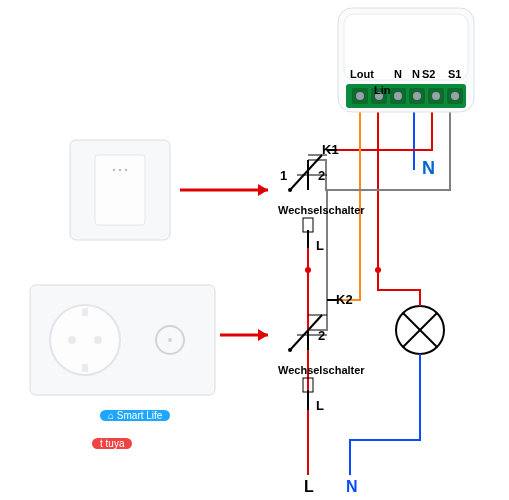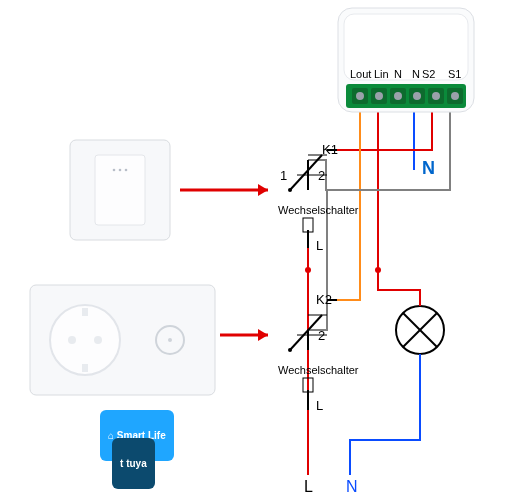--- a/index.html
+++ b/index.html
@@ -1,21 +1,21 @@
 <!DOCTYPE html>
 <html><head>
 <meta charset="utf-8">
 <style>
   html,body{margin:0;padding:0}
   body{width:509px;height:500px;background:#fff;position:relative;font-family:Arial,Helvetica,sans-serif}
   svg{position:absolute;top:0;left:0}
-  .lbl{position:absolute;font-size:13px;font-weight:normal;color:#000}
+  .lbl{position:absolute;font-size:13px;font-weight:bold;color:#000}
   .lbl.small{font-size:11px}
   .lbl.blue{color:#06c;font-size:18px;font-weight:bold}
-  .badge{position:absolute;border-radius:6px;color:#fff;font-size:10px;padding:20px 8px;font-weight:bold}
+  .badge{position:absolute;border-radius:6px;color:#fff;font-size:10px;padding:0 8px;font-weight:normal}
 </style>
 </head>
 <body>
 
 <svg width="509" height="500" viewBox="0 0 509 500">
 
   <g>
     <circle cx="420" cy="330" r="24" fill="#fff" stroke="#000" stroke-width="2"></circle>
     <line x1="403" y1="313" x2="437" y2="347" stroke="#000" stroke-width="2"></line>
     <line x1="437" y1="313" x2="403" y2="347" stroke="#000" stroke-width="2"></line>
@@ -126,42 +126,42 @@
     <circle cx="360" cy="96" r="4" fill="#9aa1aa"></circle>
       <circle cx="379" cy="96" r="4" fill="#9aa1aa"></circle>
     <circle cx="398" cy="96" r="4" fill="#9aa1aa"></circle>
       <circle cx="417" cy="96" r="4" fill="#9aa1aa"></circle>
     <circle cx="436" cy="96" r="4" fill="#9aa1aa"></circle>
       <circle cx="455" cy="96" r="4" fill="#9aa1aa"></circle>
   </g>
 </svg>
 
 <div class="lbl small" style="top:68px;left:350px">Lout</div>
-<div class="lbl small" style="top:68px;left:374px">Lin</div>
+<div class="lbl small" style="top:84px;left:374px">Lin</div>
 <div class="lbl small" style="top:68px;left:394px">N</div>
 <div class="lbl small" style="top:68px;left:412px">N</div>
 <div class="lbl small" style="top:68px;left:448px">S1</div>
 <div class="lbl small" style="top:68px;left:422px">S2</div>
 
 <div class="lbl" style="top:142px;left:322px">K1</div>
 <div class="lbl" style="top:168px;left:280px">1</div>
 <div class="lbl" style="top:168px;left:318px">2</div>
 <div class="lbl small" style="top:204px;left:278px">Wechselschalter</div>
 <div class="lbl" style="top:238px;left:316px">L</div>
 
-<div class="lbl" style="top:292px;left:316px">K2</div>
+<div class="lbl" style="top:292px;left:336px">K2</div>
 <div class="lbl" style="top:328px;left:318px">2</div>
 <div class="lbl small" style="top:364px;left:278px">Wechselschalter</div>
 <div class="lbl" style="top:398px;left:316px">L</div>
 
 <div class="lbl blue" style="top:158px;left:422px">N</div>
 
 <div class="lbl" style="top:478px;left:304px;font-size:16px">L</div>
 <div class="lbl" style="top:478px;left:346px;font-size:16px;color:#0a4cff">N</div>
 
 <div class="badge" style="top:410px;left:100px;background:#1fa6ff">
   <span>⌂</span>
   <span>Smart Life</span>
 </div>
-<div class="badge" style="top:438px;left:112px;background:#0c4a6e">
+<div class="badge" style="top:438px;left:92px;background:#ef4444">
   <span>t</span>
   <span>tuya</span>
 </div>
 
 </body></html>

